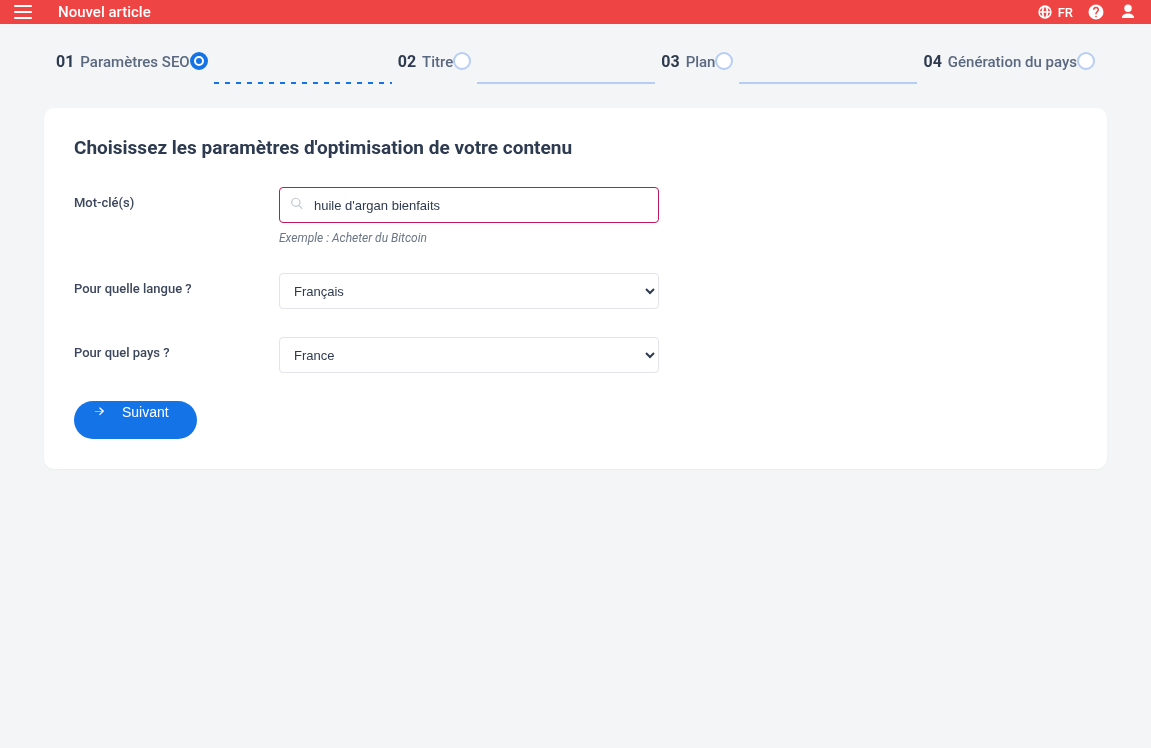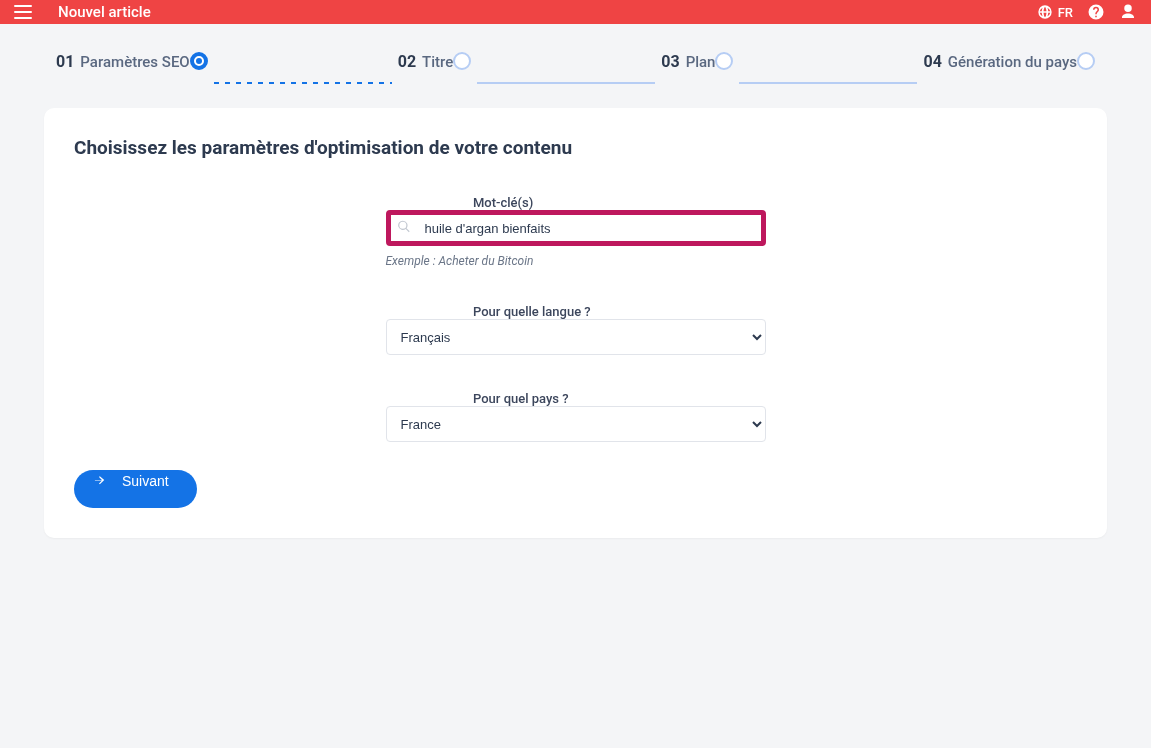--- a/index.html
+++ b/index.html
@@ -47,27 +47,27 @@
   .step.active .step-dot::after{ content:""; display:block; width:6px; height:6px; border-radius:50%; background:#1473e6; margin:2px auto;}
   .step-line { flex:1; height:2px; background:#b6cdf4; margin: 30px 6px 0 6px; }
   .step-line.dashed { background: repeating-linear-gradient(to right, #1473e6 0 5px, transparent 5px 11px); }
 
   .card {
     background:#fff; border-radius:10px; box-shadow: 0 1px 2px rgba(0,0,0,0.04);
     padding: 28px 30px 30px 30px;
     margin: 0 0 0 0;
   }
   .card h2 { font-size:19px; font-weight:700; color:#2d3a4f; margin-bottom:28px;}
-  .form-row { display:flex; align-items:center; margin-bottom:28px;flex-direction:column;}
+  .form-row { display:flex; align-items:flex-start; margin-bottom:28px;}
   .form-label { width:205px; padding-top:8px; font-size:13px; color:#3c465c; font-weight:500;}
   .form-field { width:380px; }
   .input-wrap { position:relative; }
   .input-wrap .s-icon { position:absolute; left:11px; top:50%; transform:translateY(-50%); color:#c3c8d1;}
   .text-input {
-    width:100%; height:36px; border:5px solid #be185d; border-radius:4px;
+    width:100%; height:36px; border:1px solid #be185d; border-radius:4px;
     padding: 0 12px 0 34px; font-size:13px; color:#2d3a4f; background:#fff; outline:none;
   }
   .help-text { font-size:12px; font-style:italic; color:#6b7688; margin-top:8px;}
   .select {
     width:100%; height:36px; border:1px solid #e1e4ea; border-radius:4px;
     padding: 0 10px; font-size:13px; color:#2d3a4f; background:#fff; outline:none;
     appearance:auto;
   }
   .btn {
     display:inline-flex; align-items:center; gap:16px;

